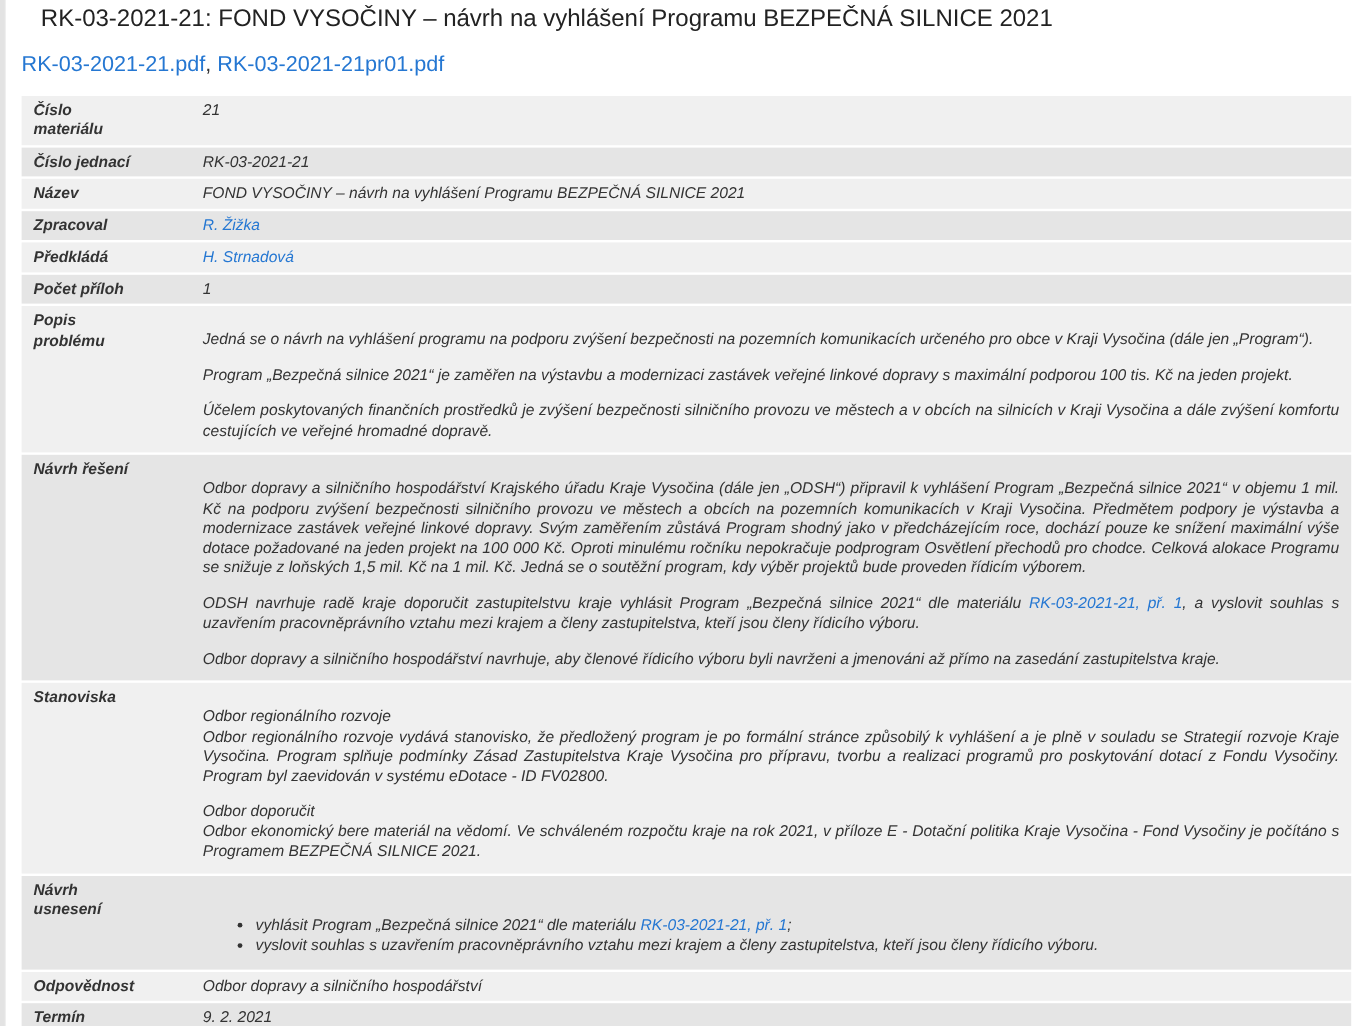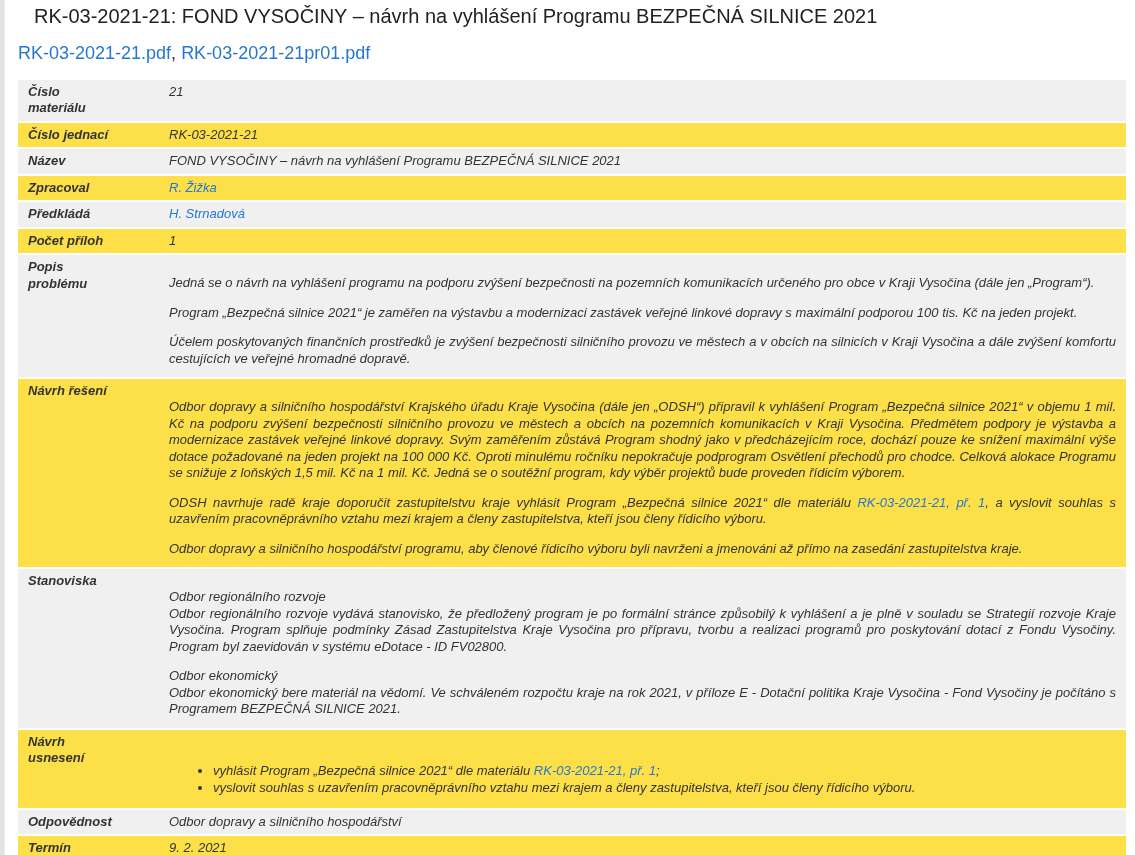--- a/index.html
+++ b/index.html
@@ -20,21 +20,21 @@
     background:#e3e3e3;border-right:1px solid #efefef;}
   .content{margin:0 9px 0 18px;}
   .page-title{
     font-size:20px;font-weight:400;color:var(--title);
     margin:5px 0 0 16px;line-height:23px;letter-spacing:0;
   }
   .attachments{margin-top:17px;font-size:18px;}
   a.lnk{color:var(--link);text-decoration:none;cursor:pointer;}
   .sep{color:var(--text);}
   .tbl{margin-top:18px;width:1108px;font-style:italic;}
-  .row{display:flex;background:#fde047;margin-bottom:2px;}
+  .row{display:flex;background:#e5e5e5;margin-bottom:2px;}
   .row.alt{background:var(--row-alt);}
   .lbl{
     flex:0 0 103px;width:103px;font-weight:bold;
     padding:4px 4px 4px 10px;line-height:16.5px;
   }
   .val{flex:1;padding:4px 10px 4px 0;margin-left:48px;}
   .val.multi{padding-top:20px;padding-bottom:10px;}
   .val p{margin:0 0 13px 0;}
   .val p:last-child{margin-bottom:0;}
   .just{text-align:justify;}
@@ -98,29 +98,29 @@
         <p class="just">Program „Bezpečná silnice 2021“ je zaměřen na výstavbu a modernizaci zastávek veřejné linkové dopravy s maximální podporou 100 tis. Kč na jeden projekt.</p>
         <p class="just">Účelem poskytovaných finančních prostředků je zvýšení bezpečnosti silničního provozu ve městech a v obcích na silnicích v Kraji Vysočina a dále zvýšení komfortu cestujících ve veřejné hromadné dopravě.</p>
       </div>
     </div>
 
     <div class="row">
       <div class="lbl">Návrh řešení</div>
       <div class="val multi">
         <p class="just">Odbor dopravy a silničního hospodářství Krajského úřadu Kraje Vysočina (dále jen „ODSH“) připravil k vyhlášení Program „Bezpečná silnice 2021“ v objemu 1 mil. Kč na podporu zvýšení bezpečnosti silničního provozu ve městech a obcích na pozemních komunikacích v Kraji Vysočina. Předmětem podpory je výstavba a modernizace zastávek veřejné linkové dopravy. Svým zaměřením zůstává Program shodný jako v předcházejícím roce, dochází pouze ke snížení maximální výše dotace požadované na jeden projekt na 100 000 Kč. Oproti minulému ročníku nepokračuje podprogram Osvětlení přechodů pro chodce. Celková alokace Programu se snižuje z loňských 1,5 mil. Kč na 1 mil. Kč. Jedná se o soutěžní program, kdy výběr projektů bude proveden řídicím výborem.</p>
         <p class="just"><span>ODSH navrhuje radě kraje doporučit zastupitelstvu kraje vyhlásit Program „Bezpečná silnice 2021“ dle materiálu </span><a class="lnk">RK-03-2021-21, př. 1</a><span>, a vyslovit souhlas s uzavřením pracovněprávního vztahu mezi krajem a členy zastupitelstva, kteří jsou členy řídicího výboru.</span></p>
-        <p class="just">Odbor dopravy a silničního hospodářství programu, aby členové řídicího výboru byli navrženi a jmenováni až přímo na zasedání zastupitelstva kraje.</p>
+        <p class="just">Odbor dopravy a silničního hospodářství navrhuje, aby členové řídicího výboru byli navrženi a jmenováni až přímo na zasedání zastupitelstva kraje.</p>
       </div>
     </div>
 
     <div class="row alt">
       <div class="lbl">Stanoviska</div>
       <div class="val multi">
         <p class="just"><span>Odbor regionálního rozvoje</span><br><span>Odbor regionálního rozvoje vydává stanovisko, že předložený program je po formální stránce způsobilý k vyhlášení a je plně v souladu se Strategií rozvoje Kraje Vysočina. Program splňuje podmínky Zásad Zastupitelstva Kraje Vysočina pro přípravu, tvorbu a realizaci programů pro poskytování dotací z Fondu Vysočiny. Program byl zaevidován v systému eDotace - ID FV02800.</span></p>
-        <p class="just"><span>Odbor ekonomický</span><br><span>Odbor ekonomický bere materiál na vědomí. Ve schváleném rozpočtu kraje na rok 2021, v příloze E - Dotační politika Kraje Vysočina - Fond Vysočiny je počítáno s Programem BEZPEČNÁ SILNICE 2021.</span></p>
+        <p class="just"><span>Odbor doporučit</span><br><span>Odbor ekonomický bere materiál na vědomí. Ve schváleném rozpočtu kraje na rok 2021, v příloze E - Dotační politika Kraje Vysočina - Fond Vysočiny je počítáno s Programem BEZPEČNÁ SILNICE 2021.</span></p>
       </div>
     </div>
 
     <div class="row">
       <div class="lbl">Návrh usnesení</div>
       <div class="val multi">
         <ul class="resolution">
           <li><span>vyhlásit Program „Bezpečná silnice 2021“ dle materiálu </span><a class="lnk">RK-03-2021-21, př. 1</a><span>;</span></li>
           <li>vyslovit souhlas s uzavřením pracovněprávního vztahu mezi krajem a členy zastupitelstva, kteří jsou členy řídicího výboru.</li>
         </ul>

